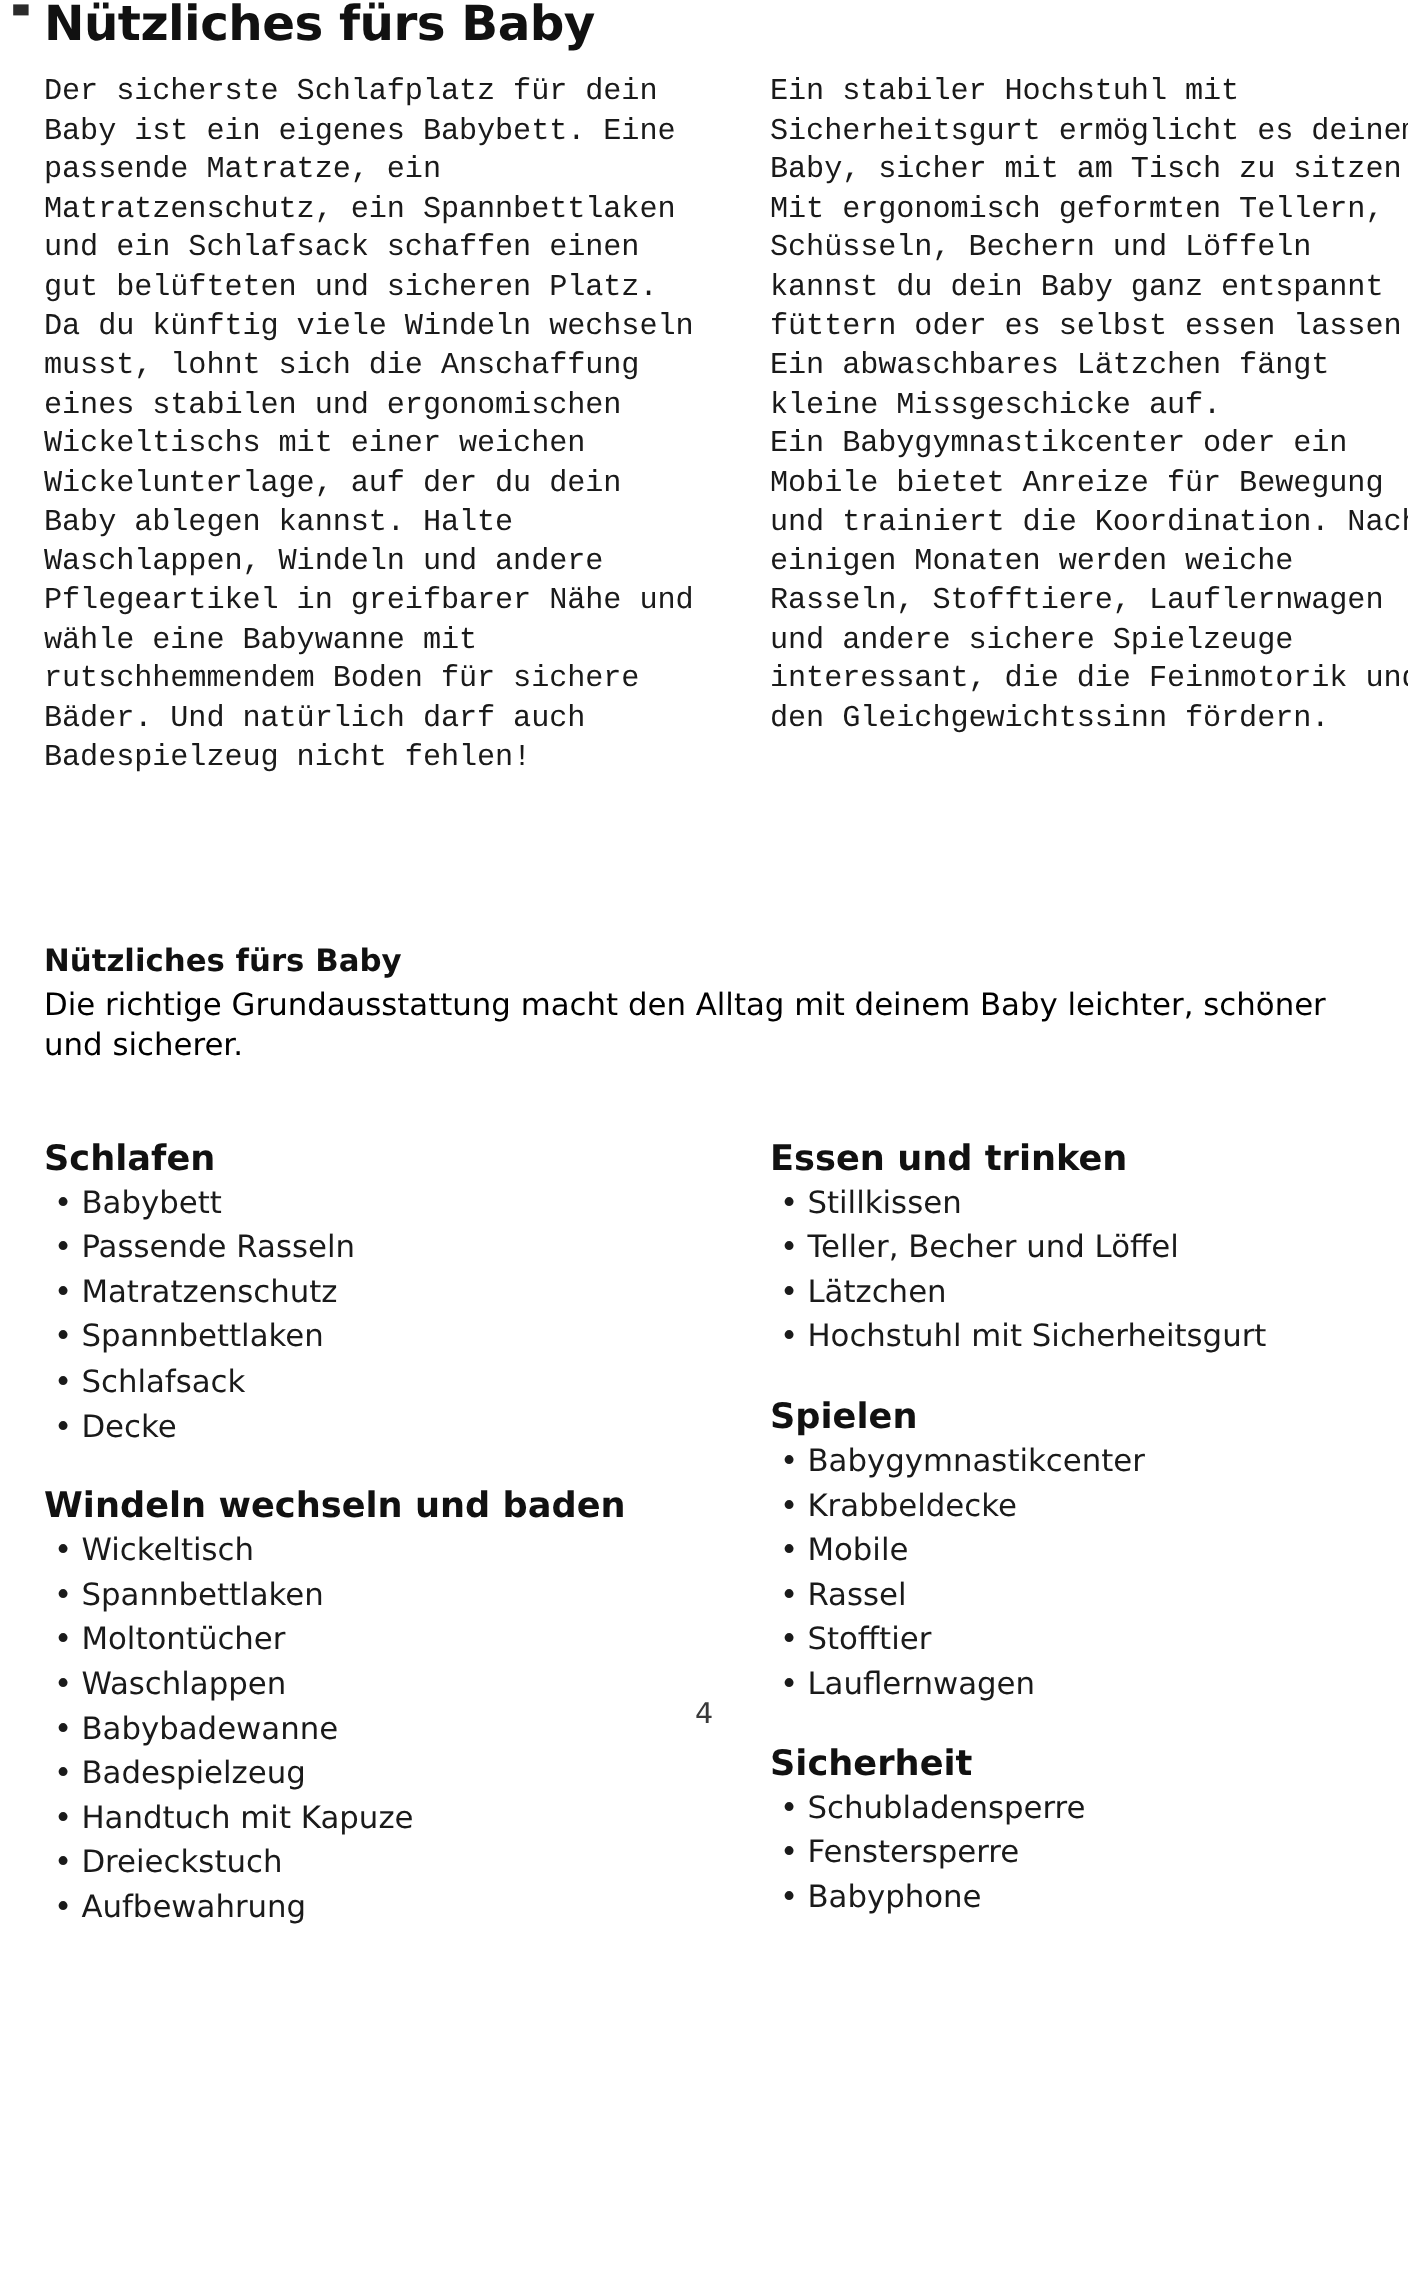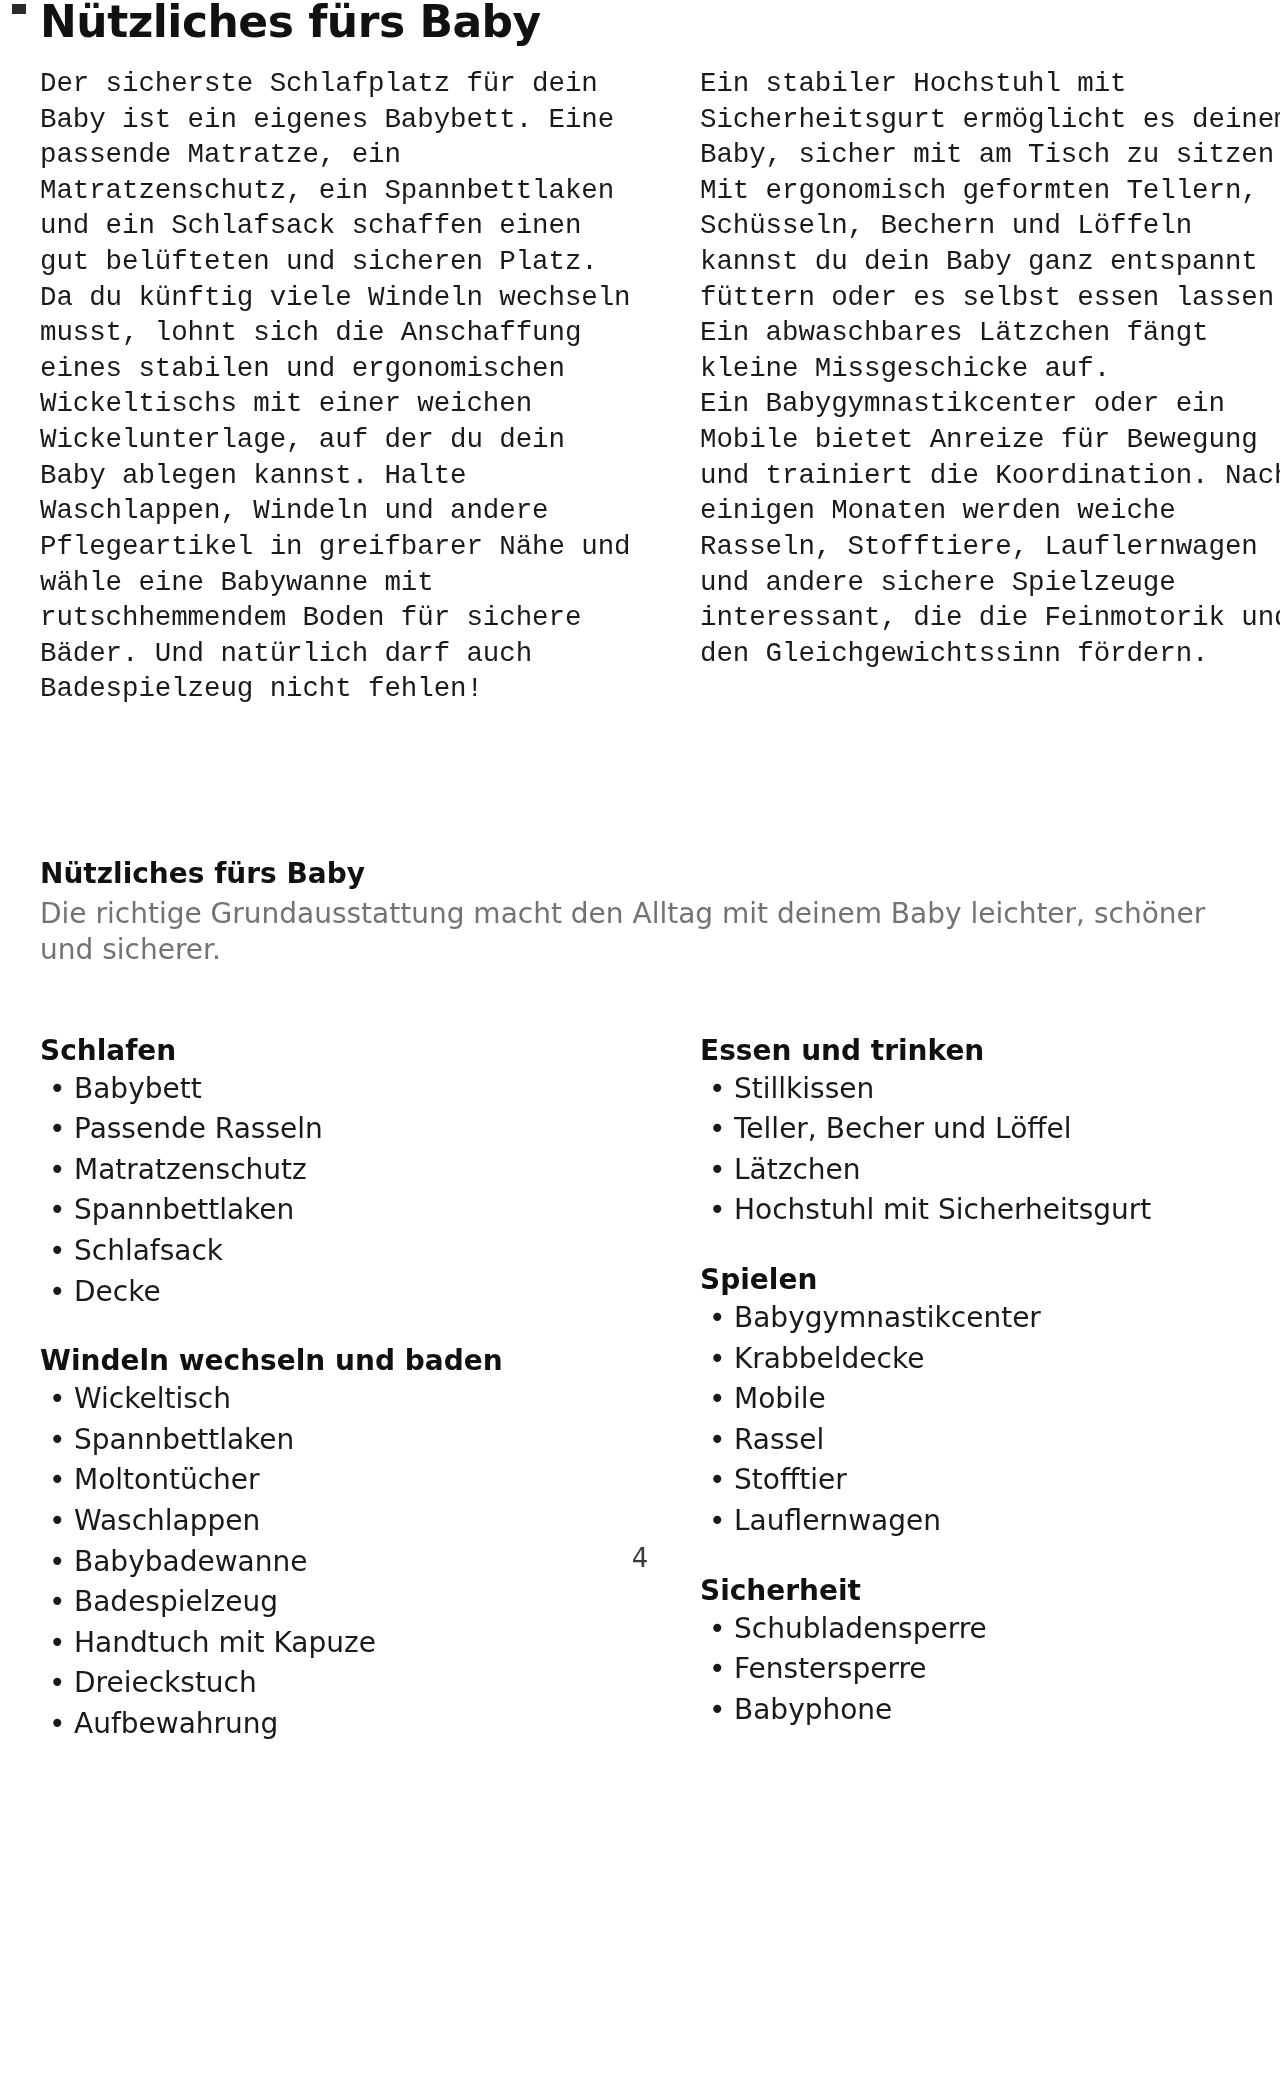--- a/index.html
+++ b/index.html
@@ -69,40 +69,40 @@
   .summary-title {
     font-size: 28px;
     font-weight: bold;
     color: #111111;
     margin: 0 0 6px 0;
   }
   .summary-text {
     font-size: 28px;
     line-height: 1.28;
     margin: 0;
-    color: #737373;
+    color: #000000;
     max-width: 1210px;
   }
 
   
   .lists {
     display: flex;
     flex-direction: row;
     gap: 56px;
     margin-top: 66px;
   }
   .list-col {
     width: 604px;
     flex: 0 0 604px;
   }
   .list-group + .list-group {
     margin-top: 32px;
   }
   .list-heading {
-    font-size: 28px;
+    font-size: 32px;
     font-weight: bold;
     color: #111111;
     margin: 0 0 2px 0;
   }
   ul.bullets {
     list-style: none;
     margin: 0;
     padding: 0;
   }
   ul.bullets li {

